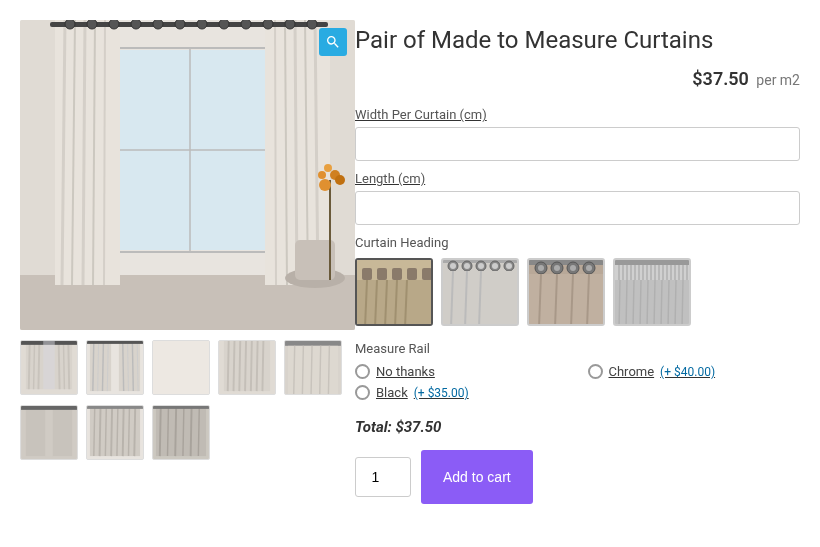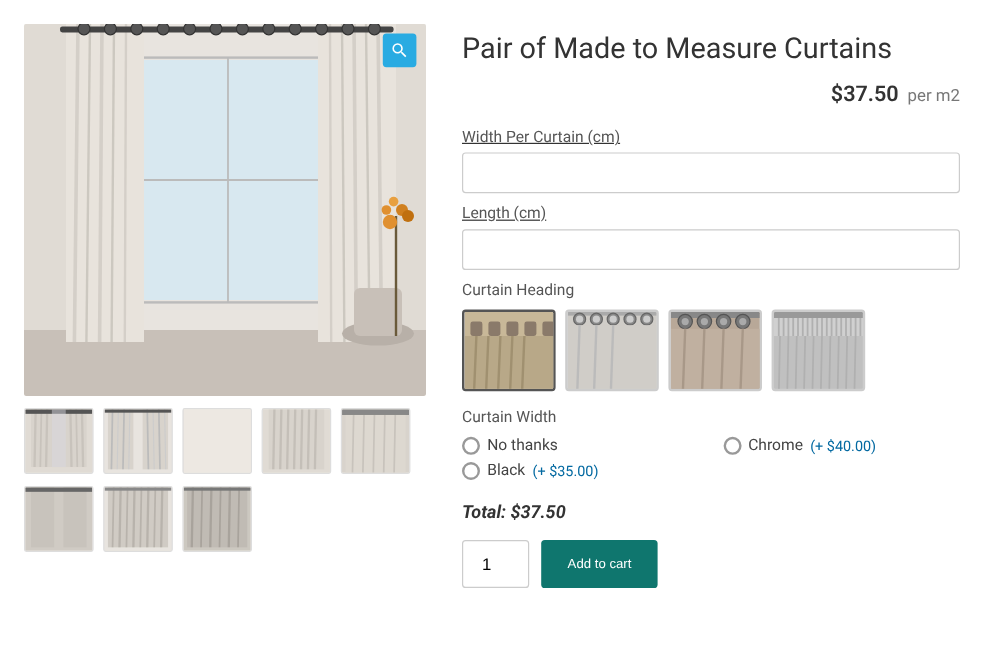--- a/index.html
+++ b/index.html
@@ -7,21 +7,20 @@
       font-family: -apple-system, BlinkMacSystemFont, 'Segoe UI', Roboto, sans-serif;
       background: #fff;
       color: #333;
       font-size: 14px;
     }
     .page-wrapper {
       max-width: 820px;
       margin: 0 auto;
       padding: 20px;
       display: flex;
-      gap: 30px;
     }
     
     .gallery-section {
       flex: 0 0 335px;
       display: flex;
       flex-direction: column;
       gap: 10px;
     }
     .main-image-container {
       position: relative;
@@ -151,20 +150,21 @@
       display: grid;
       grid-template-columns: 1fr 1fr;
       gap: 6px 20px;
     }
     .rail-option {
       display: flex;
       align-items: flex-end;
       gap: 6px;
       cursor: pointer;
       font-size: 13px;
+      text-decoration: underline;
     }
     .radio-circle {
       width: 15px;
       height: 15px;
       border: 2px solid #999;
       border-radius: 50%;
       flex-shrink: 0;
     }
     .rail-option-text { color: #444; }
     .rail-option-price { color: #0369a1; font-size: 12px; }
@@ -187,27 +187,27 @@
     .qty-input {
       width: 56px;
       height: 40px;
       border: 1px solid #ccc;
       border-radius: 3px;
       text-align: center;
       font-size: 14px;
       outline: none;
     }
     .add-to-cart-btn {
-      height: 40px;
+      height: 54px;
       padding: 0 22px;
-      background: #0f766e;
+      background: #8b5cf6;
       color: #fff;
       border: none;
       border-radius: 3px;
-      font-size: 11px;
+      font-size: 14px;
       cursor: pointer;
       font-weight: 500;
     }
 
     
     .curtain-svg {
       width: 100%;
       height: 100%;
     }
 
@@ -508,21 +508,21 @@
             <line x1="47" y1="20" x2="46" y2="68" stroke="#b0b0b0" stroke-width="1.5"></line>
             <line x1="54" y1="20" x2="53" y2="68" stroke="#b0b0b0" stroke-width="1.5"></line>
             <line x1="61" y1="20" x2="60" y2="68" stroke="#b0b0b0" stroke-width="1.5"></line>
             <line x1="68" y1="20" x2="67" y2="68" stroke="#b0b0b0" stroke-width="1.5"></line>
           </svg>
         </div>
       </div>
     </div>
 
     <div class="rail-section">
-      <div class="rail-label">Curtain Width</div>
+      <div class="rail-label">Measure Rail</div>
       <div class="rail-options">
         <label class="rail-option">
           <div class="radio-circle"></div>
           <span class="rail-option-text">No thanks</span>
         </label>
         <label class="rail-option">
           <div class="radio-circle"></div>
           <span class="rail-option-text">Chrome</span>
           <span class="rail-option-price">(+ $40.00)</span>
         </label>

